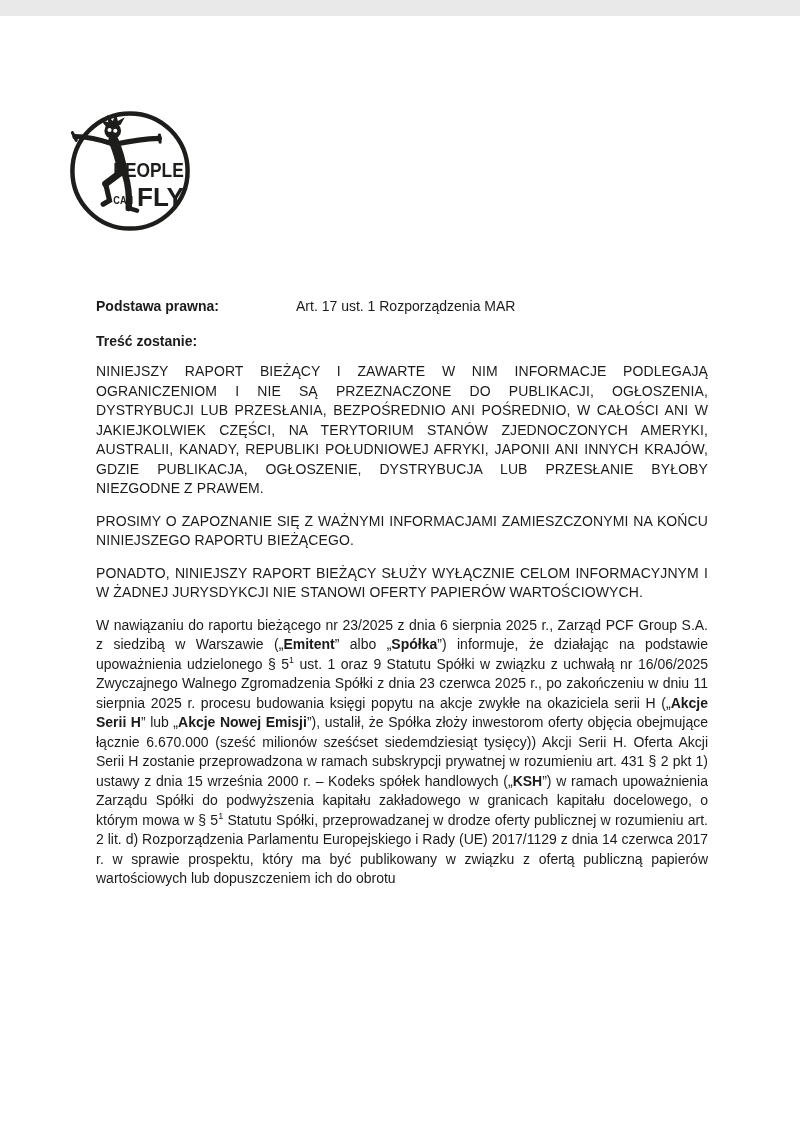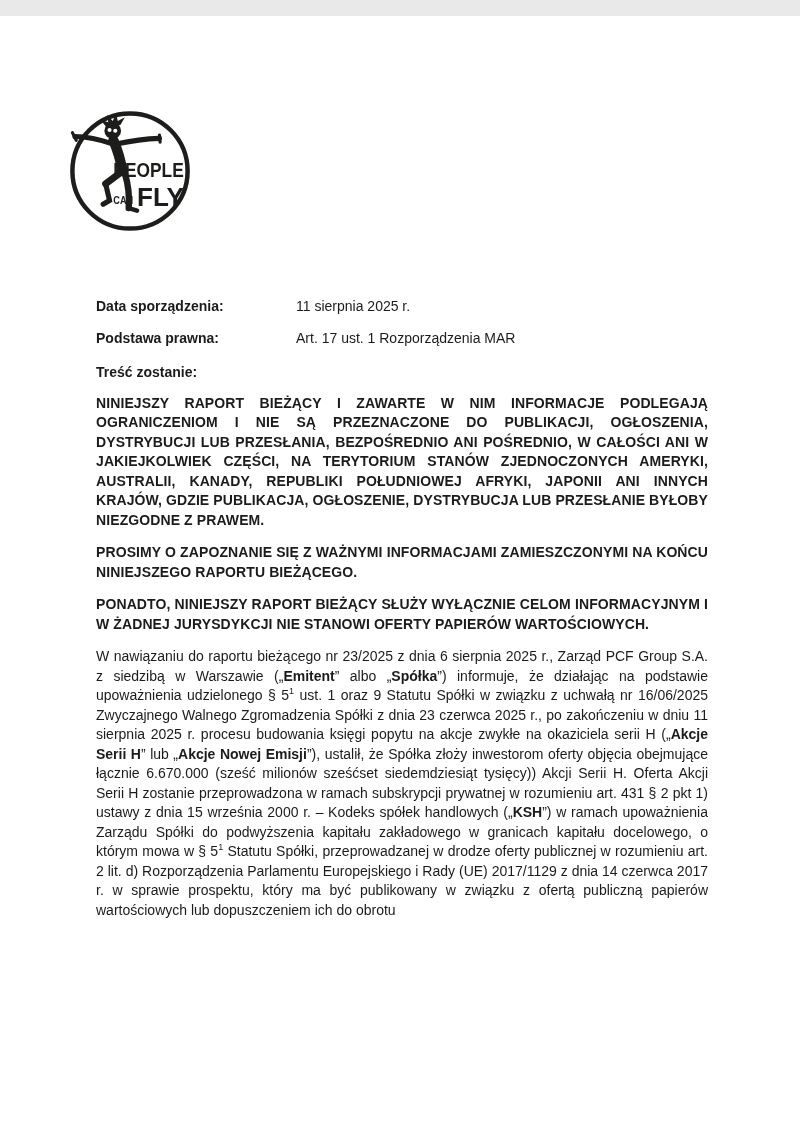--- a/index.html
+++ b/index.html
@@ -26,21 +26,21 @@
     font-size:14px;
     line-height:19.5px;
   }
   .title { font-weight:bold; margin-bottom:20px; }
   .field-row { display:flex; margin-bottom:12px; }
   .field-row.gap-lg { margin-bottom:15px; }
   .field-label { width:200px; flex:0 0 200px; font-weight:bold; }
   .field-value { flex:1; text-align:justify; }
   .section-label { font-weight:bold; margin-bottom:11px; }
   .disclaimer {
-    font-weight:bold;
+    font-weight:normal;
     text-align:justify;
     margin-bottom:13px;
     letter-spacing:0.1px;
   }
   .body-par { text-align:justify; margin-top:1px; }
   .b { font-weight:bold; }
   sup { font-size:9px; line-height:0; vertical-align:super; }
 </style>
 </head>
 <body>
@@ -82,24 +82,20 @@
           <text x="74" y="151" font-size="17" textLength="31" lengthAdjust="spacingAndGlyphs">CAN</text>
           <text x="111" y="155" font-size="41" textLength="73" lengthAdjust="spacingAndGlyphs">FLY</text>
         </g>
       </g>
     </svg>
   </div>
 
   <div class="content">
 
 
-    <div class="field-row">
-      <div class="field-label">Data sporządzenia:</div>
-      <div class="field-value">11 sierpnia 2025 r.</div>
-    </div>
 
 
     <div class="field-row gap-lg">
       <div class="field-label">Podstawa prawna:</div>
       <div class="field-value">Art. 17 ust. 1 Rozporządzenia MAR</div>
     </div>
 
     <div class="section-label">Treść zostanie:</div>
 
     <p class="disclaimer">NINIEJSZY RAPORT BIEŻĄCY I ZAWARTE W NIM INFORMACJE PODLEGAJĄ OGRANICZENIOM I NIE SĄ PRZEZNACZONE DO PUBLIKACJI, OGŁOSZENIA, DYSTRYBUCJI LUB PRZESŁANIA, BEZPOŚREDNIO ANI POŚREDNIO, W CAŁOŚCI ANI W JAKIEJKOLWIEK CZĘŚCI, NA TERYTORIUM STANÓW ZJEDNOCZONYCH AMERYKI, AUSTRALII, KANADY, REPUBLIKI POŁUDNIOWEJ AFRYKI, JAPONII ANI INNYCH KRAJÓW, GDZIE PUBLIKACJA, OGŁOSZENIE, DYSTRYBUCJA LUB PRZESŁANIE BYŁOBY NIEZGODNE Z PRAWEM.</p>

